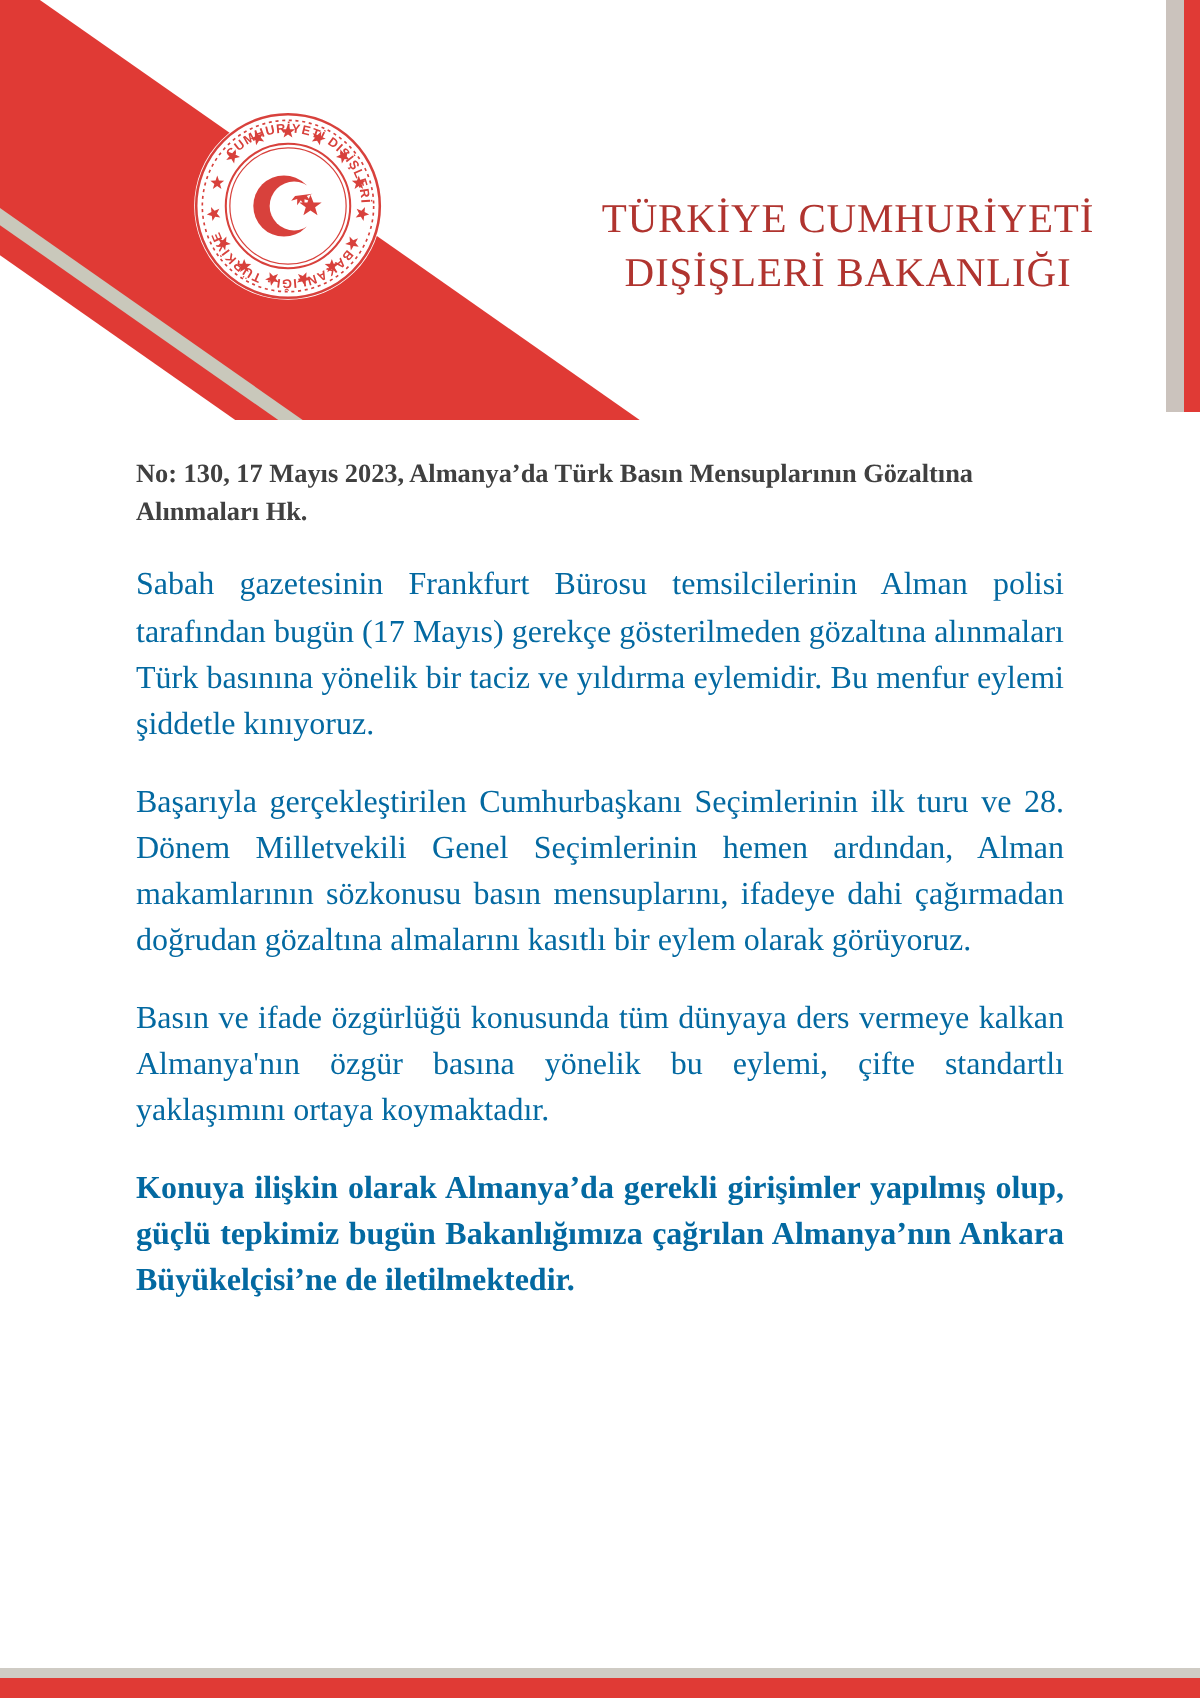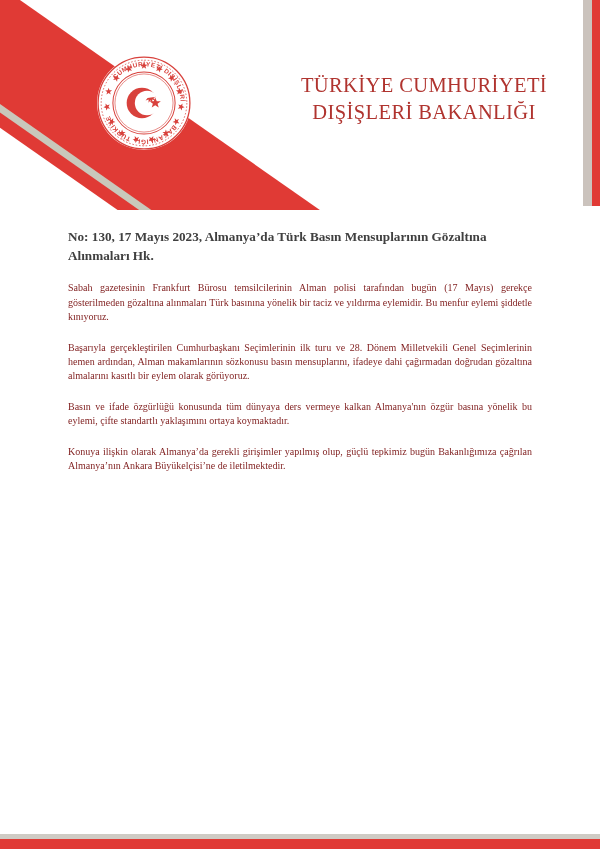--- a/index.html
+++ b/index.html
@@ -81,21 +81,21 @@
     top: 52px;
     width: 102px;
     height: 102px;
   }
   .emblem svg { display: block; width: 102px; height: 102px; }
 
   
   .ministry-title {
     position: absolute;
     left: 300px;
-    top: 72px;
+    top: 97px;
     width: 248px;
     text-align: center;
     color: #b0342f;
     font-family: "Liberation Serif", "DejaVu Serif", serif;
     font-size: 20.5px;
     letter-spacing: 0.4px;
     line-height: 1.33;
     font-weight: 400;
   }
   .ministry-title .line2 { display: block; }
@@ -109,27 +109,27 @@
   }
   .doc-title {
     font-weight: bold;
     font-size: 13.2px;
     line-height: 1.42;
     text-align: left;
     margin: 0 0 16px 0;
     color: #404040;
   }
   .para {
-    font-size: 10px;
+    font-size: 16px;
     line-height: 1.44;
     text-align: justify;
     margin: 0 0 16px 0;
-    color: #7f1d1d;
-  }
-  .para:last-child { margin-bottom: 12px; }
+    color: #0369a1;
+  }
+  .para:last-child { margin-bottom: 12px; font-weight: bold; }
 
   
   .footer-url {
     position: absolute;
     left: 0;
     top: 844px;
     width: 600px;
     text-align: center;
     color: #b0342f;
     font-size: 10.5px;

